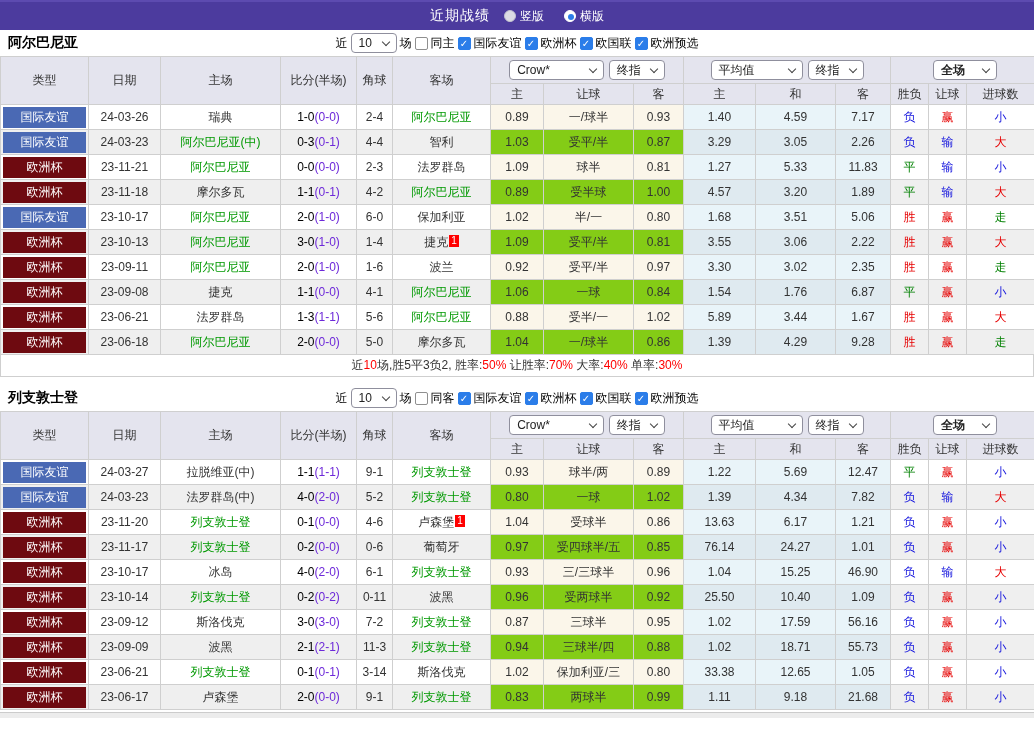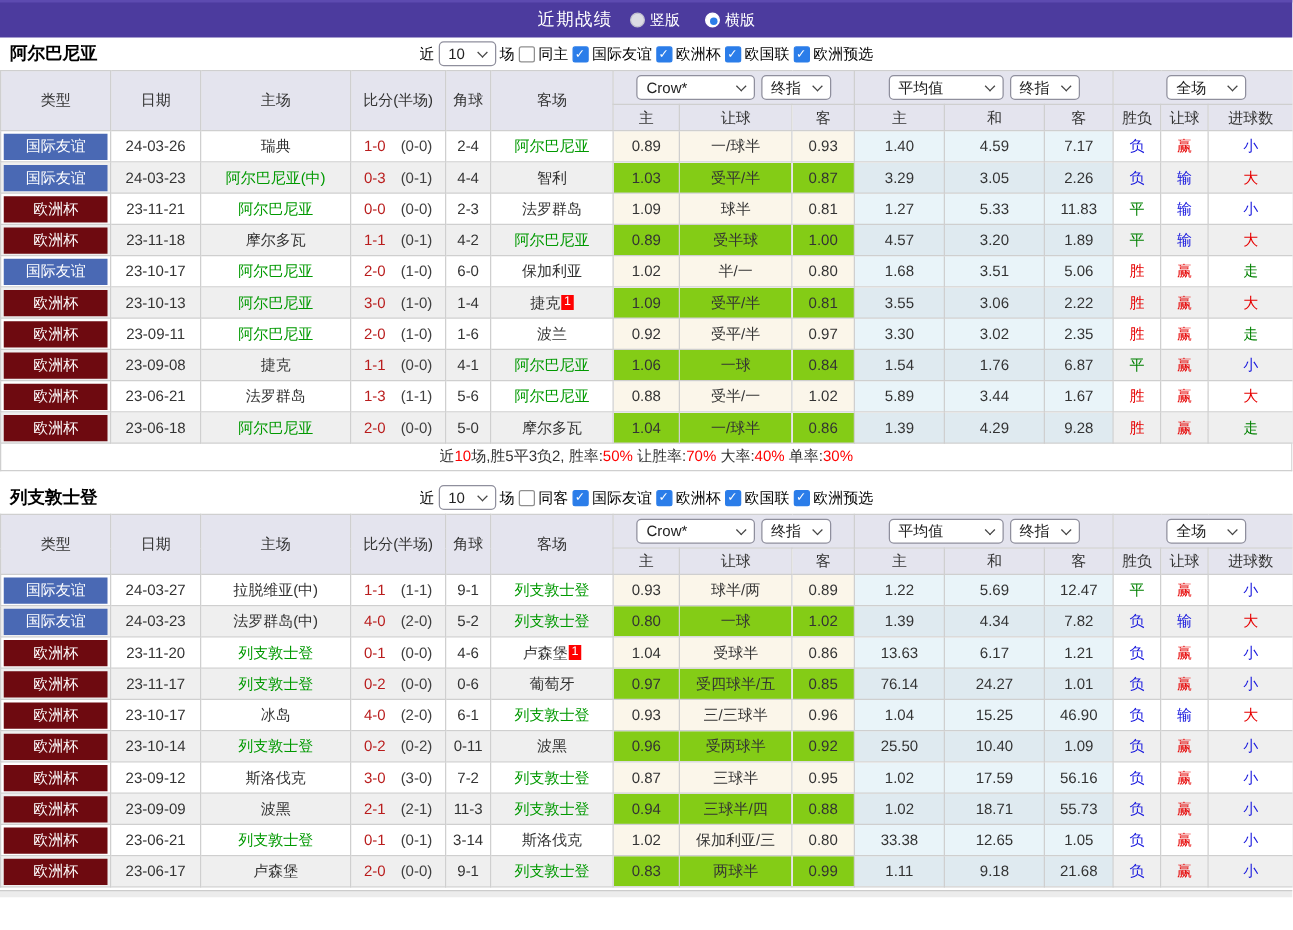--- a/index.html
+++ b/index.html
@@ -31,42 +31,42 @@
   
   .sel { display:inline-flex; align-items:center; justify-content:space-between;
          border:1px solid #8f8f9d; border-radius:4px; background:#fff; height:20px;
          padding:0 7px; font-size:12px; color:#222; gap:7px; }
   .chev { width:6px; height:6px; border-right:1.6px solid #444; border-bottom:1.6px solid #444;
           transform:rotate(45deg); margin-top:-3px; flex:none; }
   .sel-count { width:46px; }
   .sel-company { min-width:72px;gap:40px; }
   .sel-stage { min-width:56px; }
   .sel-avg { min-width:92px; }
-  .sel-scope { min-width:64px; }
+  .sel-scope { min-width:64px;font-weight:bold; }
   
   table { width:1034px; border-collapse:collapse; table-layout:fixed; }
   th,td { border:1px solid #cfcfcf; text-align:center; font-size:12px;
           overflow:hidden; white-space:nowrap; padding:0; font-weight:normal; }
   thead th { background:#e4e4ee; color:#333; }
   tr.dd-row th { height:27px; }
   tr.sub-row th { height:21px; }
   .ddwrap { display:flex; align-items:center; justify-content:center; gap:5px; }
   .ddwrap.nudge { padding-left:42px; justify-content:flex-start; }
   tbody td { height:25px; background:#fff; }
   tbody tr.even td { background:#efefef; }
   tbody td.c-odds { background:#fbf6ea; }
   tbody tr.even td.c-odds { background:#84cc16; }
   tbody td.c-avg { background:#e9f4f9; }
   tbody tr.even td.c-avg { background:#dfeaf0; }
   .type-badge { display:block; margin:1px 2px; height:21px; line-height:21px; color:#fff; font-size:12px; }
   .type-badge.friendly { background:#4a69b4; }
   .type-badge.cup { background:#6e0a10; }
   .hl { color:#009900; }
-  .score-main { color:#b91c1c; }
-  .score-half { color:#404040;padding-left:12px; }
+  .score-main { color:#000000; }
+  .score-half { color:#6d28d9; }
   .card { background:#f00; color:#fff; font-size:10px; line-height:12px; padding:0 2px; margin-left:1px;
           display:inline-block; vertical-align:2px; }
   .t-red { color:#e60000; }
   .t-green { color:#008000; }
   .t-blue { color:#1414dd; }
   
   .summary { height:22px; line-height:21px; text-align:center; font-size:12px;
              border:1px solid #cfcfcf; border-top:none; color:#333; }
   .sum-red { color:#f00; }
   .gap { height:8px; }

